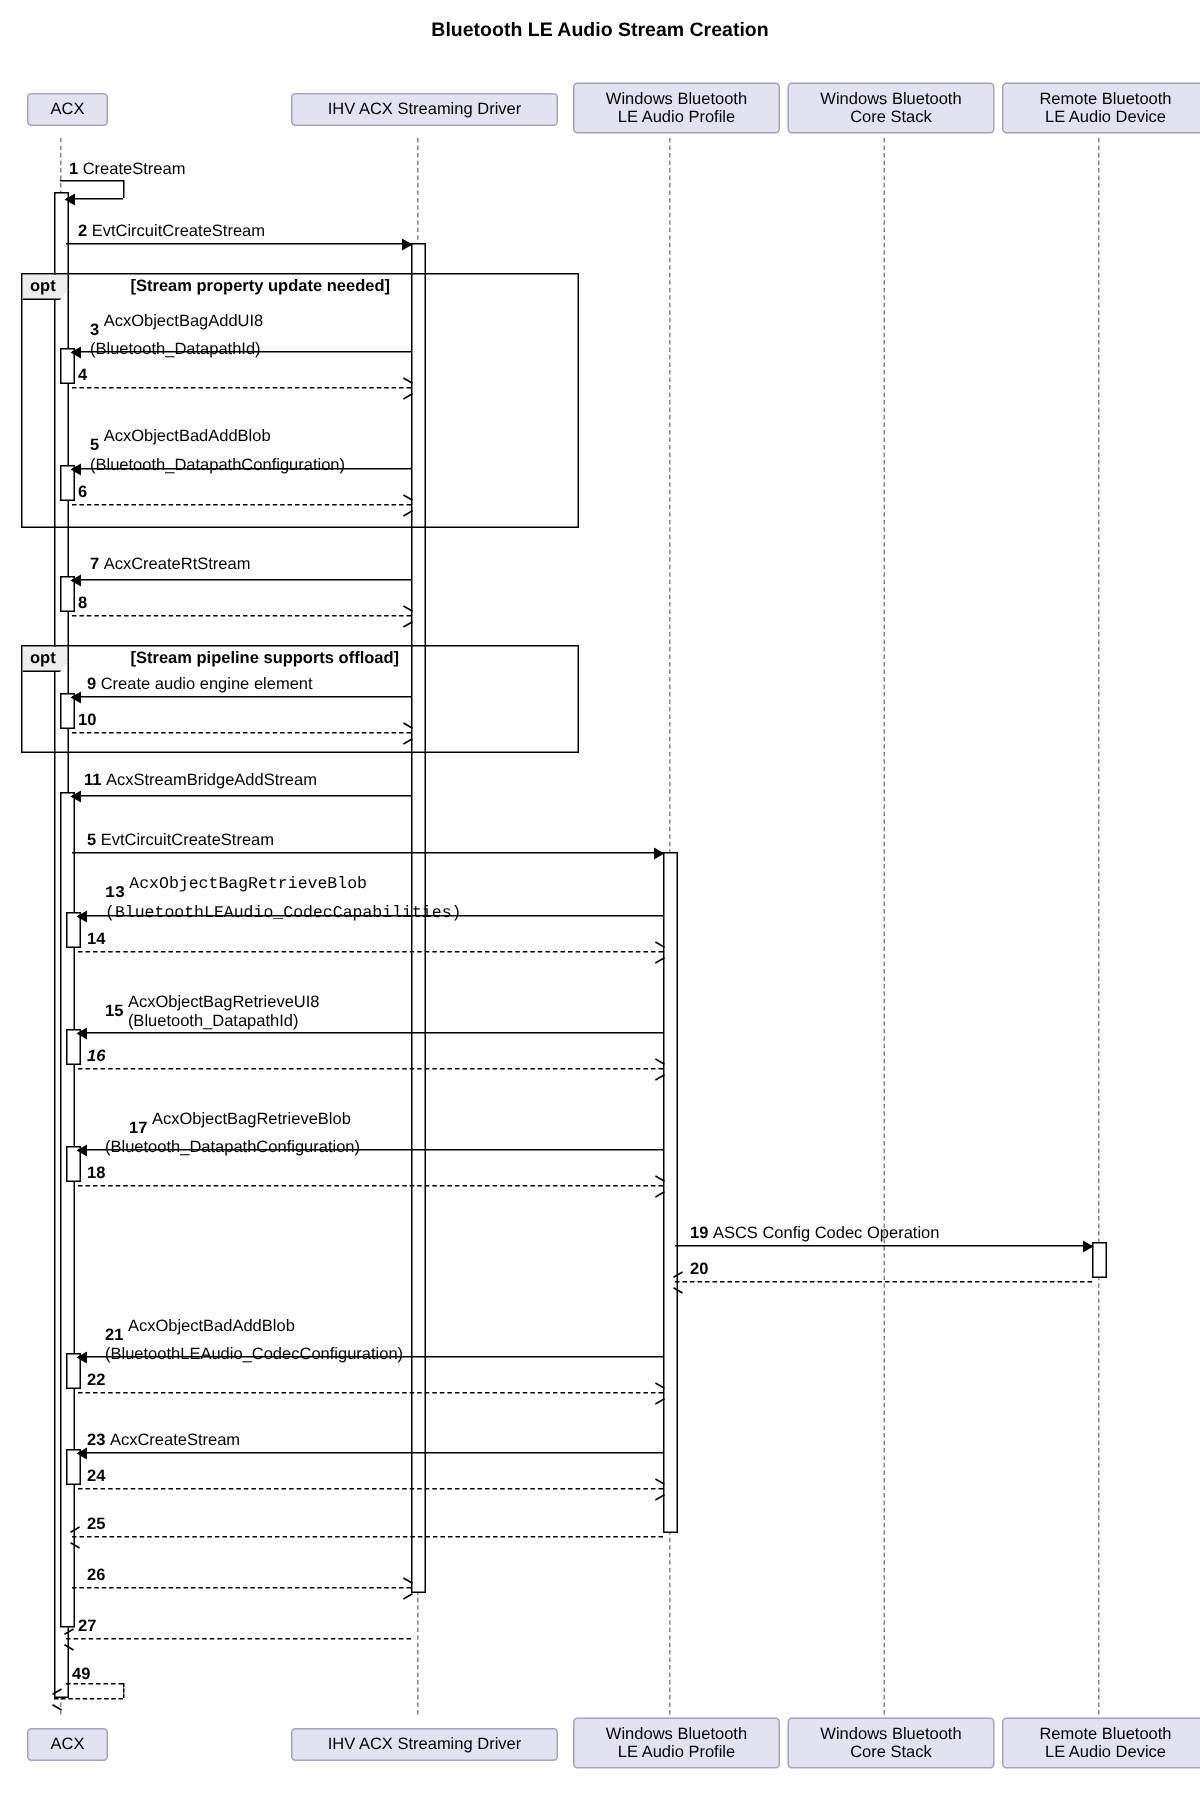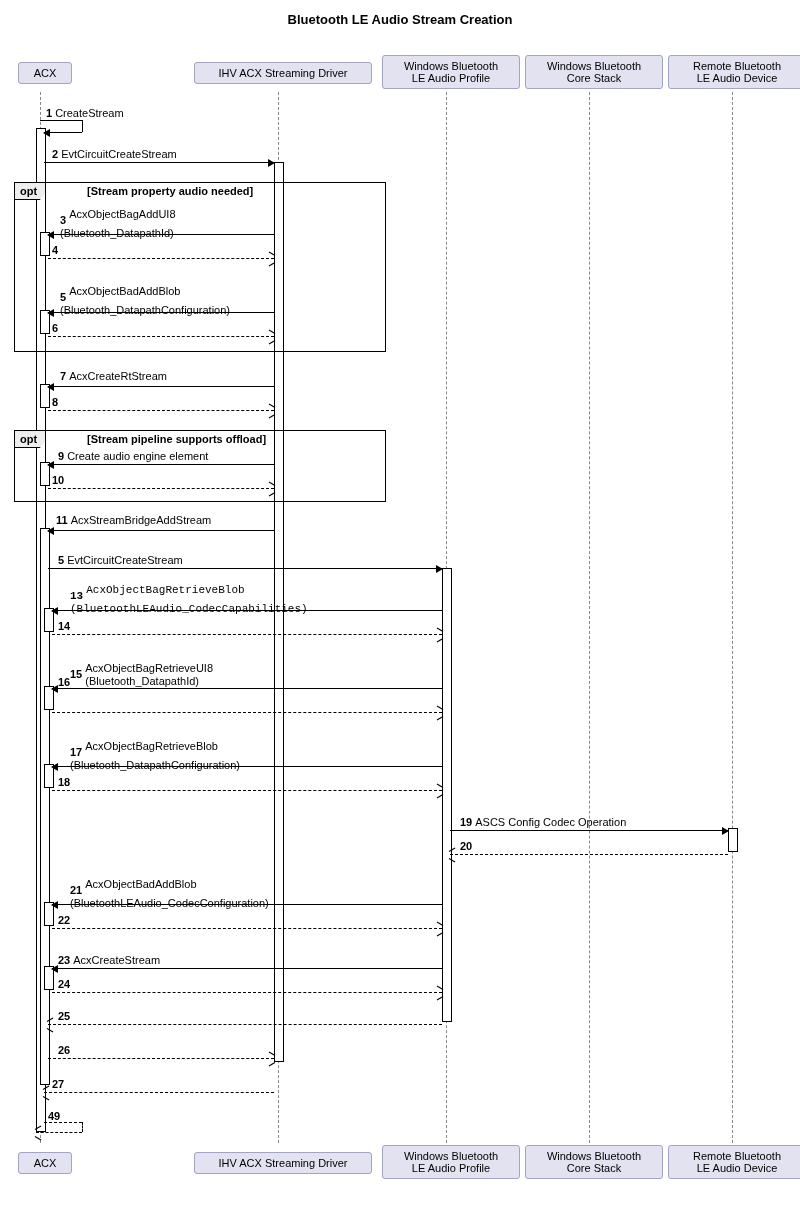--- a/index.html
+++ b/index.html
@@ -202,21 +202,21 @@
     <div class="arrow-l"></div>
   </div>
 
 <div class="msg-label" style="left:52px; top:148px;"><span class="num">2</span><span>EvtCircuitCreateStream</span></div>
 <div class="msg-line" style="left:44px; top:162px; width:230px;">
     <div class="arrow-r"></div>
   </div>
 
 <div class="fragment" style="left:14px; top:182px; width:370px; height:168px;">
   <div class="fragment-label">opt</div>
-  <div class="fragment-guard" style="left:72px;">[Stream property audio needed]</div>
+  <div class="fragment-guard" style="left:72px;">[Stream property update needed]</div>
 </div>
 
 <div class="msg-label" style="left:60px; top:208px; white-space:pre-line; line-height:1.15;"><span class="num" style="float:left; margin-top:6px;">3</span><span>AcxObjectBagAddUI8
 (Bluetooth_DatapathId)</span></div>
 <div class="msg-line" style="left:48px; top:234px; width:226px;">
     <div class="arrow-l"></div>
   </div>
 
 <div class="msg-label" style="left:52px; top:244px;"><span class="num">4</span></div>
 <div class="msg-line dashed" style="left:48px; top:258px; width:226px;">
@@ -279,26 +279,26 @@
 <div class="msg-line dashed" style="left:52px; top:634px; width:390px;">
     <div class="open-arrow-r"></div>
   </div>
 
 <div class="msg-label" style="left:70px; top:662px; white-space:pre-line; line-height:1.15;"><span class="num" style="float:left; margin-top:6px;">15</span><span>AcxObjectBagRetrieveUI8
 (Bluetooth_DatapathId)</span></div>
 <div class="msg-line" style="left:52px; top:688px; width:390px;">
     <div class="arrow-l"></div>
   </div>
 
-<div class="msg-label" style="left:58px; top:676px;"><span class="num">16</span></div>
+<div class="msg-label" style="left:58px; top:698px;font-style:italic;"><span class="num">16</span></div>
 <div class="msg-line dashed" style="left:52px; top:712px; width:390px;">
     <div class="open-arrow-r"></div>
   </div>
 
-<div class="msg-label" style="left:70px; top:740px; white-space:pre-line; line-height:1.15;"><span class="num" style="float:left; margin-top:6px;">17</span><span>AcxObjectBagRetrieveBlob
+<div class="msg-label" style="left:70px; top:740px; white-space:pre-line; line-height:1.15;"><span class="num" style="float:left; margin-top:6px;margin-left:16px;">17</span><span>AcxObjectBagRetrieveBlob
 (Bluetooth_DatapathConfiguration)</span></div>
 <div class="msg-line" style="left:52px; top:766px; width:390px;">
     <div class="arrow-l"></div>
   </div>
 
 <div class="msg-label" style="left:58px; top:776px;"><span class="num">18</span></div>
 <div class="msg-line dashed" style="left:52px; top:790px; width:390px;">
     <div class="open-arrow-r"></div>
   </div>
 

